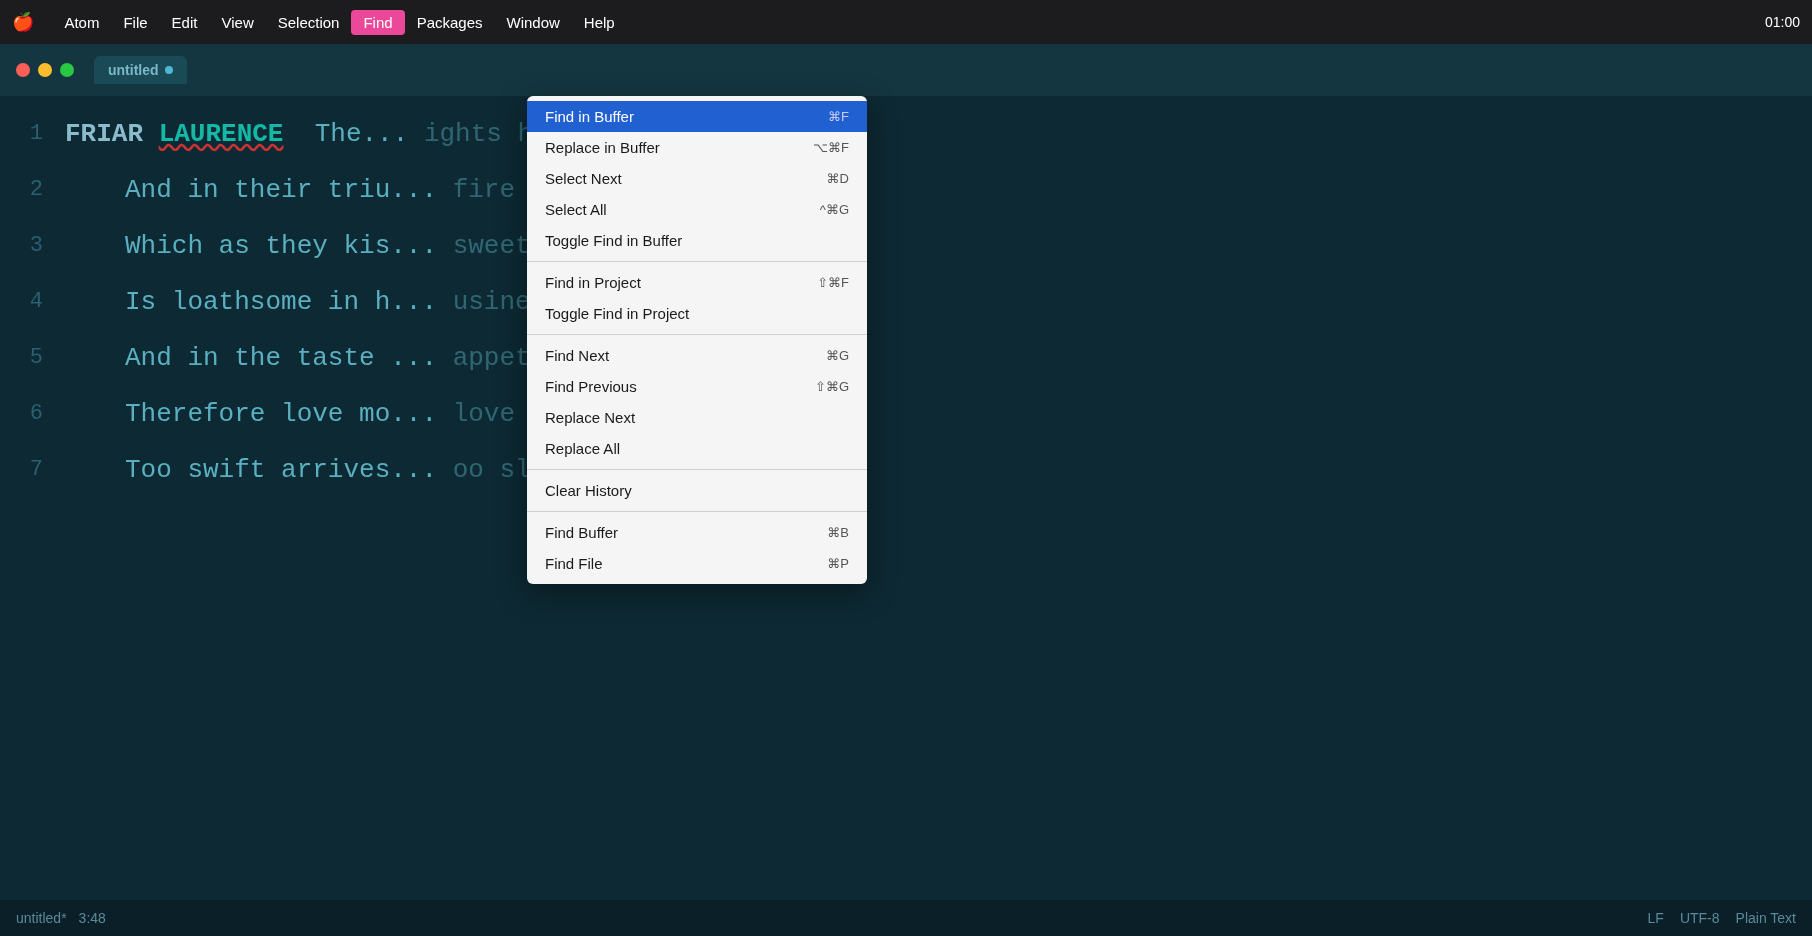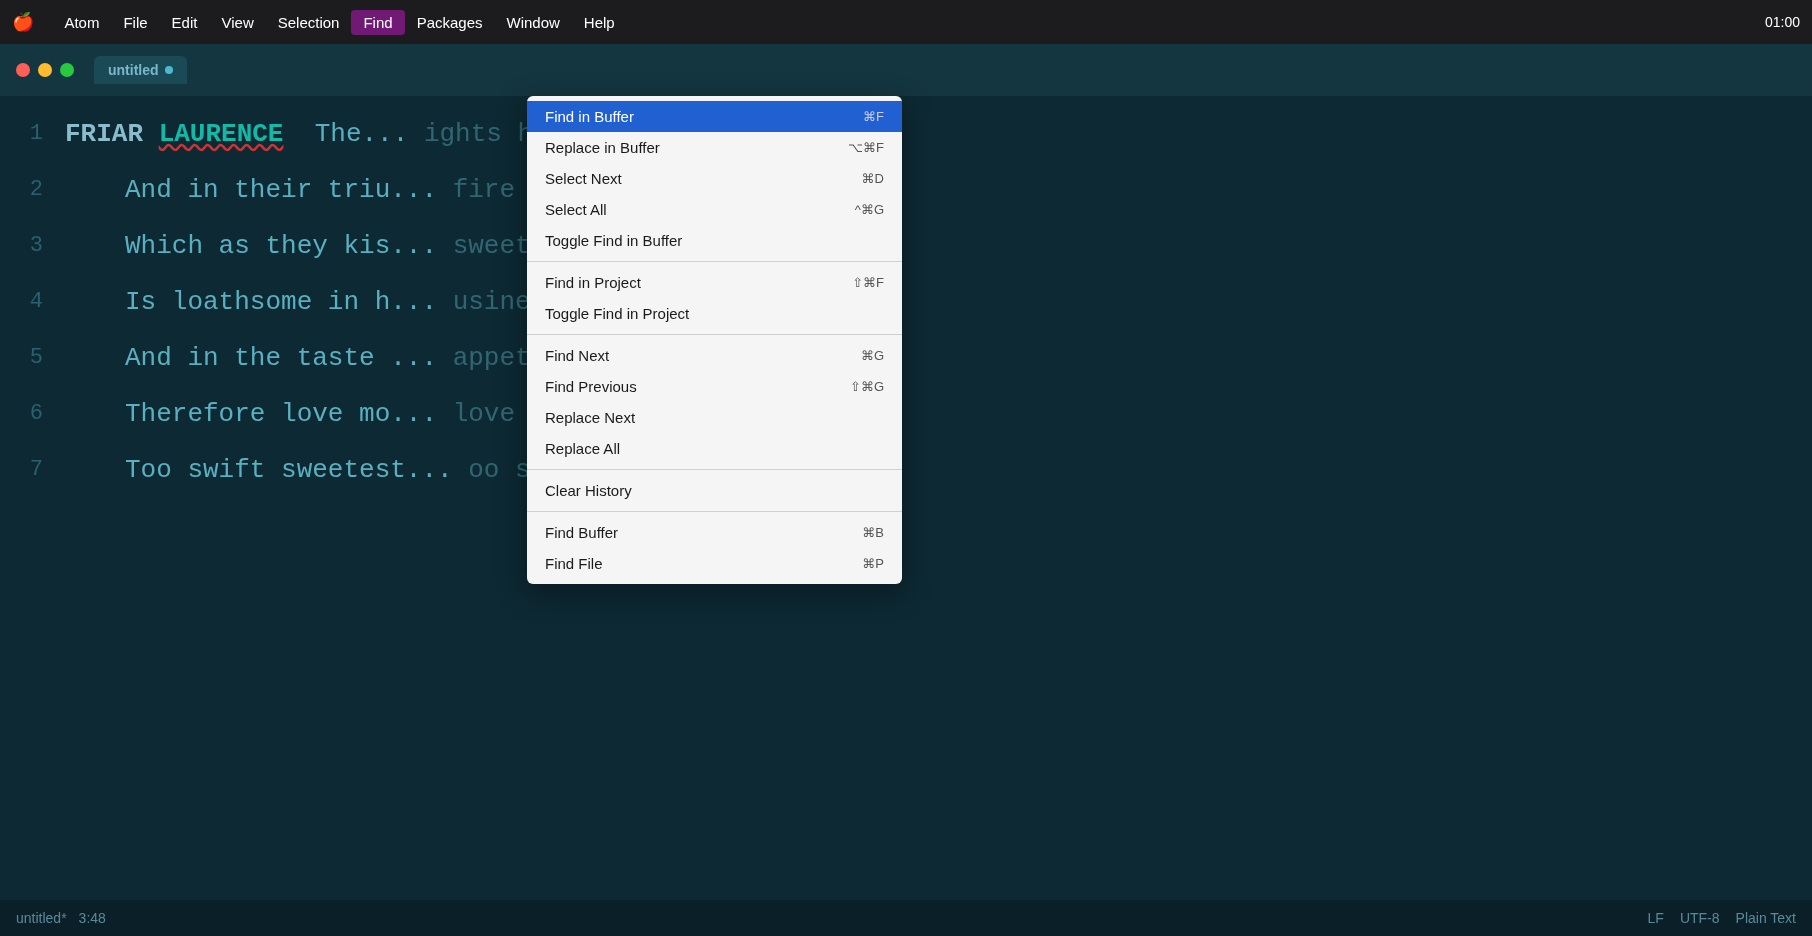--- a/index.html
+++ b/index.html
@@ -36,21 +36,21 @@
     .menu-item {
       color: #fff;
       font-size: 15px;
       font-weight: 400;
       padding: 4px 12px;
       border-radius: 4px;
       cursor: pointer;
       white-space: nowrap;
     }
     .menu-item.active {
-      background: #701a75;
+      background: #ec4899;
       color: #fff;
       text-align: right;
     }
     .menubar-right {
       margin-left: auto;
       display: flex;
       align-items: center;
       gap: 10px;
       color: #fff;
       font-size: 14px;
@@ -129,21 +129,21 @@
     }
     .editor-content .line {
       height: 56px;
       display: flex;
       align-items: center;
     }
     .dropdown {
       position: absolute;
       top: 0;
       left: 527px;
-      width: 375px;
+      width: 340px;
       background: #f5f5f5;
       border-radius: 6px;
       box-shadow: 0 8px 30px rgba(0,0,0,0.4);
       padding: 5px 0;
       z-index: 200;
     }
     .dropdown-item {
       display: flex;
       align-items: center;
       justify-content: space-between;
@@ -259,21 +259,21 @@
       </div>
       <div class="line">
         <span style="padding-left:60px;">And in the taste ...</span>
           <span style="opacity:0.45;">&nbsp;appetite:</span>
       </div>
       <div class="line">
         <span style="padding-left:60px;">Therefore love mo...</span>
           <span style="opacity:0.45;">&nbsp;love doth so;</span>
       </div>
       <div class="line">
-        <span style="padding-left:60px;">Too swift sweetest...</span>
+        <span style="padding-left:60px;">Too swift arrives...</span>
           <span style="opacity:0.45;">&nbsp;oo slow.</span>
       </div>
     </div>
   </div>
 
   <div class="dropdown">
 
     <div class="dropdown-item highlighted">
       <span>Find in Buffer</span>
       <span class="shortcut">⌘F</span>

